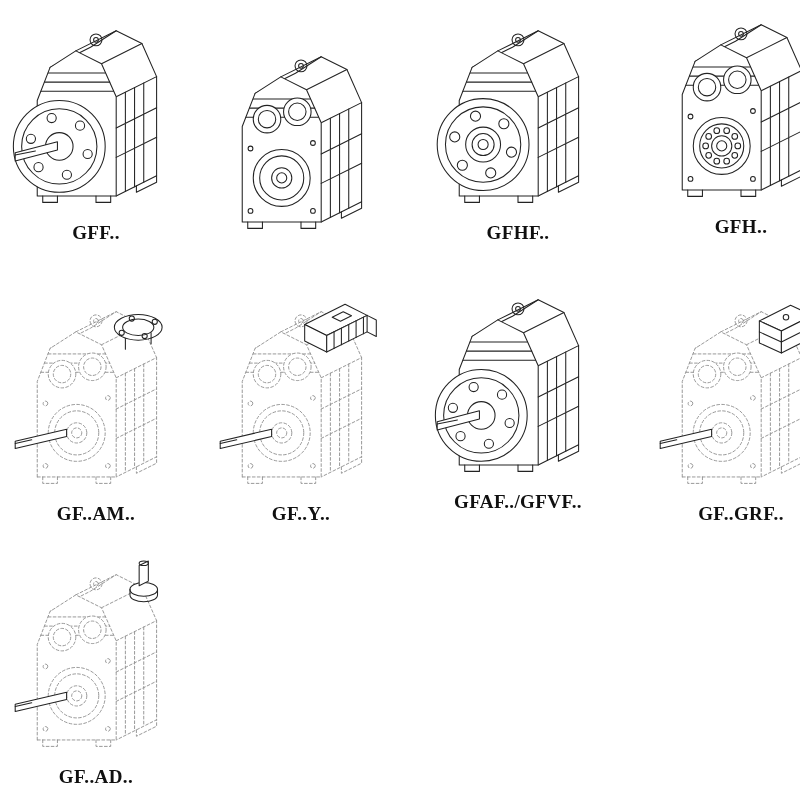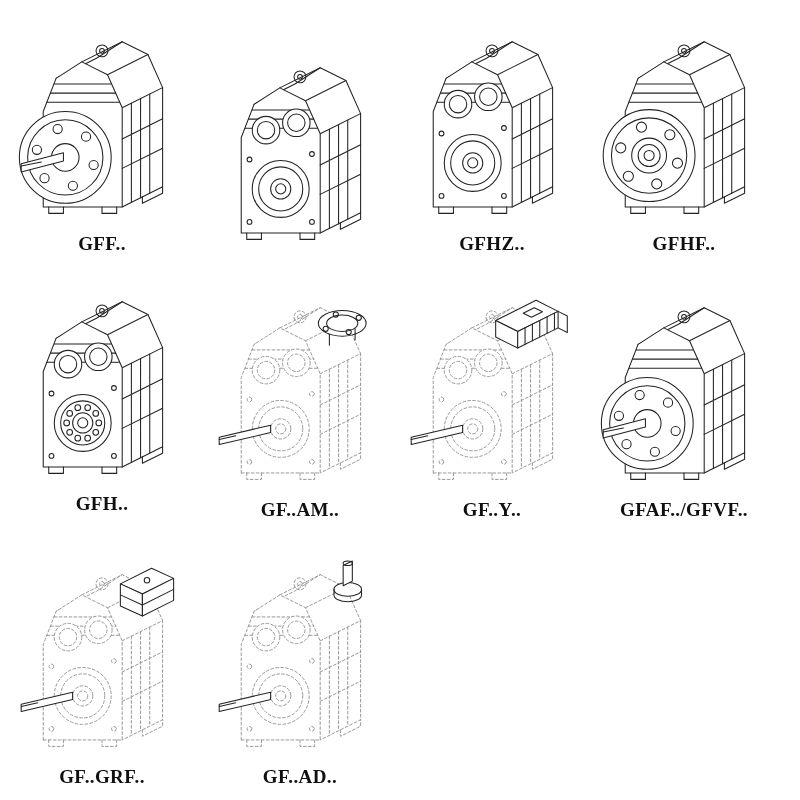--- a/index.html
+++ b/index.html
@@ -1,17 +1,17 @@
 <!DOCTYPE html>
 <html><head>
 <meta charset="utf-8">
 <style>
   html,body{margin:0;padding:0;background:#ffffff;}
   body{width:800px;height:800px;overflow:hidden;font-family:"Liberation Serif","DejaVu Serif",serif;}
-  .grid{display:grid;width:679px;height:800px;grid-template-columns:repeat(4,1fr);grid-template-rows:repeat(3,1fr);}
+  .grid{display:grid;width:679px;height:800px;grid-template-columns:repeat(4,1fr);grid-template-rows:repeat(3,1fr);gap:13px;}
   .cell{display:flex;flex-direction:column;align-items:center;justify-content:flex-end;box-sizing:border-box;padding:4px 2px 12px;}
   .art{width:188px;height:202px;flex:0 0 auto;stroke:#232323;fill:none;stroke-width:1.15;stroke-linecap:round;stroke-linejoin:round;}
   .lbl{font-weight:700;font-size:19px;letter-spacing:.4px;color:#101010;margin-top:4px;white-space:nowrap;}
   .cell:nth-child(11) .lbl,.cell:nth-child(12) .lbl{font-size:28px;}
   .cell:nth-child(12){border-left:1px solid #c4b5fd;border-top:1px solid #dcdcdc;}
   .defs-holder{position:absolute;width:0;height:0;overflow:hidden;}
 </style>
 </head>
 <body>
 
@@ -193,26 +193,20 @@
       </svg>
     <figcaption class="lbl">GFF..</figcaption>
   </figure>
 
   <figure class="cell" style="margin:0">
     <svg class="art" viewBox="0 0 200 220">
         <use href="#gb-bores"></use>
       </svg>
   </figure>
 
-  <figure class="cell" style="margin:0">
-    <svg class="art" viewBox="0 0 200 220">
-        <use href="#gb-bores"></use>
-      </svg>
-    <figcaption class="lbl">GFHZ..</figcaption>
-  </figure>
 
   <figure class="cell" style="margin:0">
     <svg class="art" viewBox="0 0 200 220">
         <use href="#gb-flange-hollow"></use>
       </svg>
     <figcaption class="lbl">GFHF..</figcaption>
   </figure>
 
   <figure class="cell" style="margin:6px">
     <svg class="art" viewBox="0 0 200 220">
@@ -229,21 +223,21 @@
     <figcaption class="lbl">GF..AM..</figcaption>
   </figure>
 
   <figure class="cell" style="margin:0">
     <svg class="art" viewBox="0 0 200 220">
         <use href="#gb-dashed-motor"></use>
       </svg>
     <figcaption class="lbl">GF..Y..</figcaption>
   </figure>
 
-  <figure class="cell" style="margin:0">
+  <figure class="cell" style="margin:12px">
     <svg class="art" viewBox="0 0 200 220">
         <use href="#gb-flange-shaft"></use>
       </svg>
     <figcaption class="lbl">GFAF../GFVF..</figcaption>
   </figure>
 
 
   <figure class="cell" style="margin:0">
     <svg class="art" viewBox="0 0 200 220">
         <use href="#gb-dashed-inputbox"></use>

